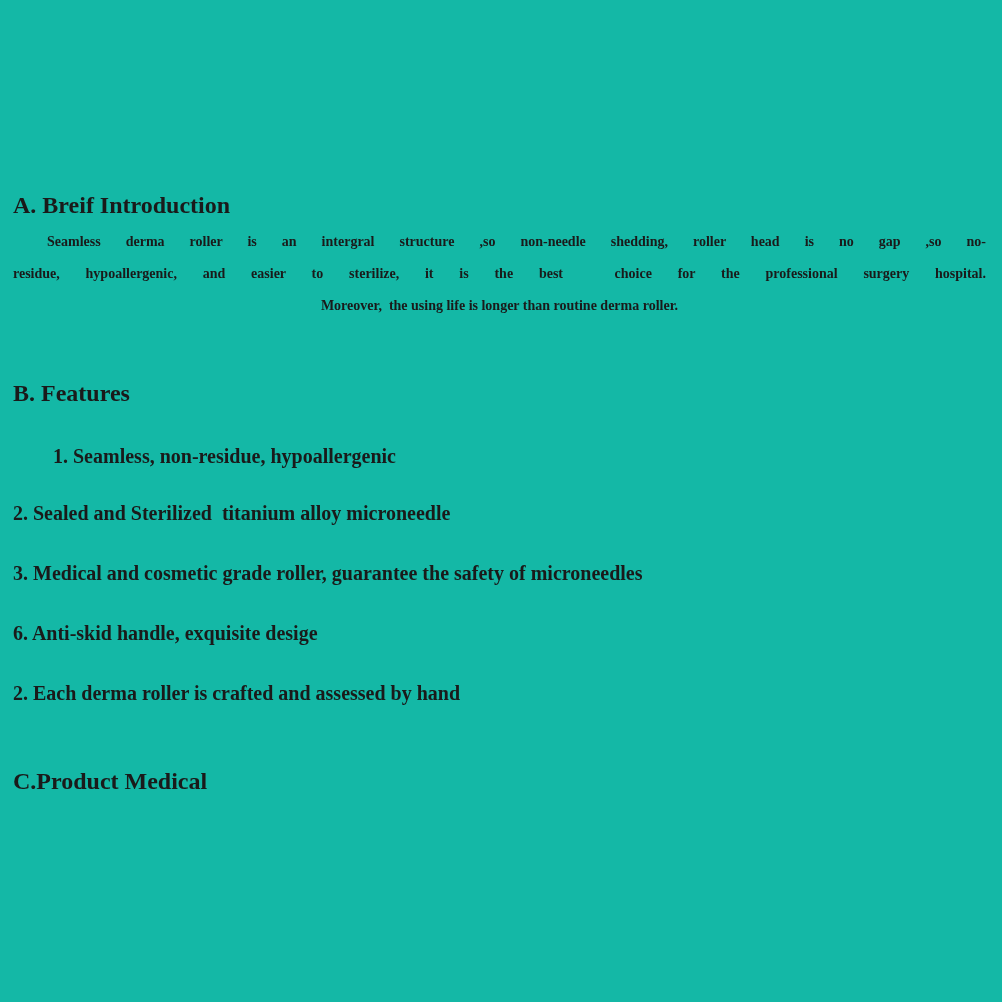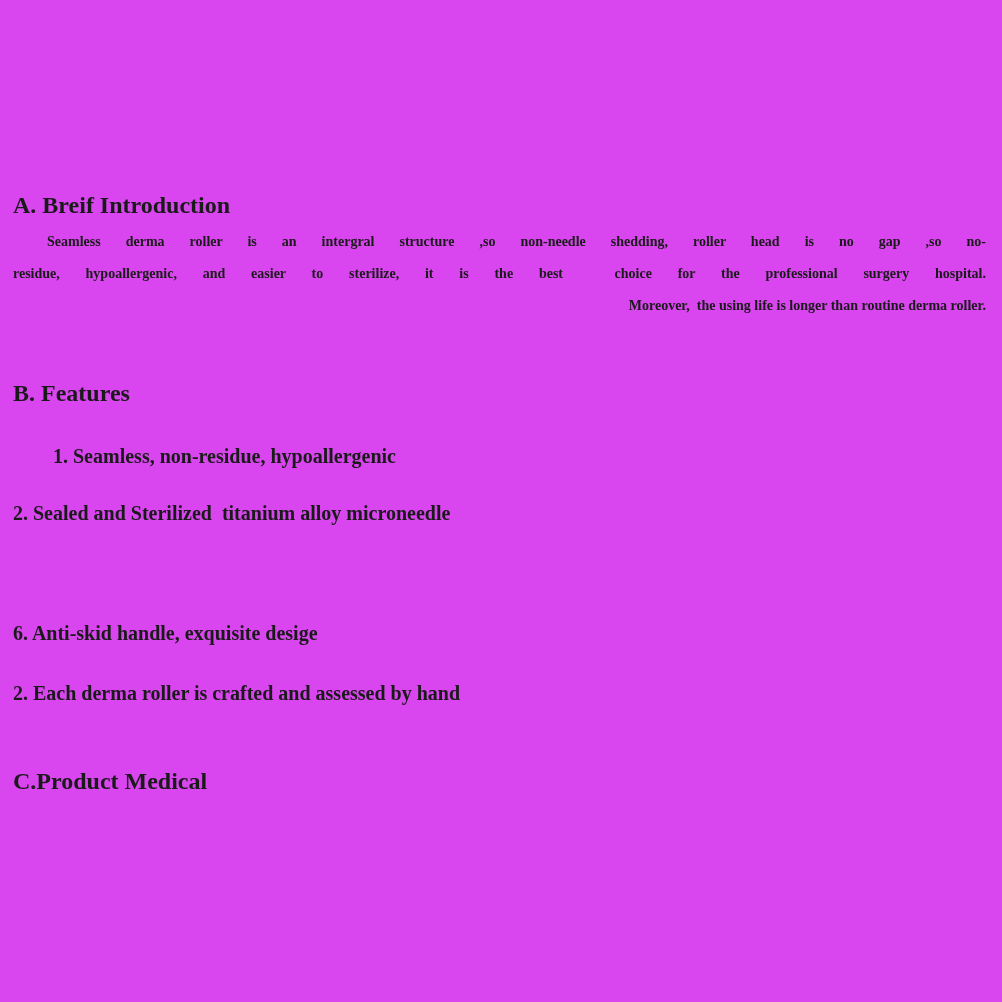--- a/index.html
+++ b/index.html
@@ -4,21 +4,21 @@
 <style>
   html, body {
     margin: 0;
     padding: 0;
     background: #ffffff;
   }
   .page {
     position: relative;
     width: 1002px;
     height: 1002px;
-    background: #d946ef;
+    background: #14b8a6;
     font-family: "Liberation Serif", serif;
     font-weight: bold;
     color: #1a1a1a;
     overflow: hidden;
   }
   .heading {
     position: absolute;
     left: 13px;
     right: 16px;
     font-size: 24px;
@@ -36,21 +36,21 @@
     font-size: 14px;
     line-height: 32px;
     white-space: pre-wrap;
   }
   .pline-just {
     text-align: justify;
     text-align-last: justify;
   }
   .p1 { top: 226px; text-indent: 34px; }
   .p2 { top: 258px; }
-  .p3 { top: 290px; text-align: right; }
+  .p3 { top: 290px; text-align: center; }
 
   .feature {
     position: absolute;
     left: 13px;
     right: 16px;
     font-size: 20px;
     line-height: 26px;
     white-space: pre-wrap;
     text-align: left;
   }
@@ -68,18 +68,19 @@
   <div class="heading h-a">A. Breif Introduction</div>
 
   <div class="pline pline-just p1">Seamless derma roller is an intergral structure ,so non-needle shedding, roller head is no gap ,so no-</div>
   <div class="pline pline-just p2">residue, hypoallergenic, and easier to sterilize, it is the best  choice for the professional surgery hospital.</div>
   <div class="pline p3">Moreover,  the using life is longer than routine derma roller.</div>
 
   <div class="heading h-b">B. Features</div>
 
   <div class="feature f1">1. Seamless, non-residue, hypoallergenic</div>
   <div class="feature f2">2. Sealed and Sterilized  titanium alloy microneedle</div>
+  <div class="feature f3">3. Medical and cosmetic grade roller, guarantee the safety of microneedles</div>
   <div class="feature f4">6. Anti-skid handle, exquisite desige</div>
   <div class="feature f5">2. Each derma roller is crafted and assessed by hand</div>
 
   <div class="heading h-c">C.Product Medical</div>
 
 </div>
 
 </body></html>

